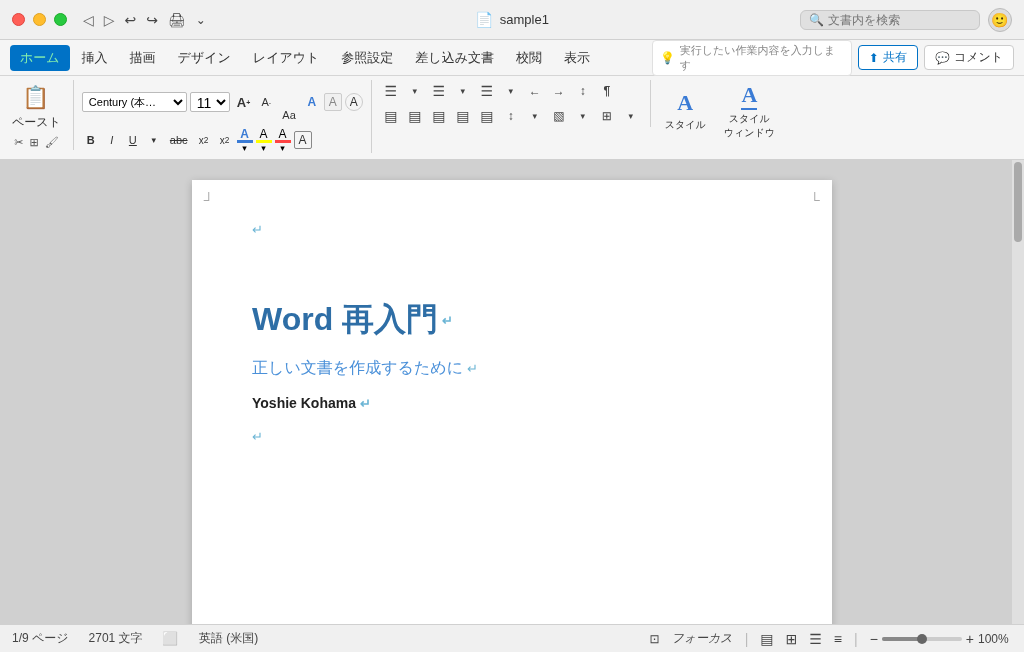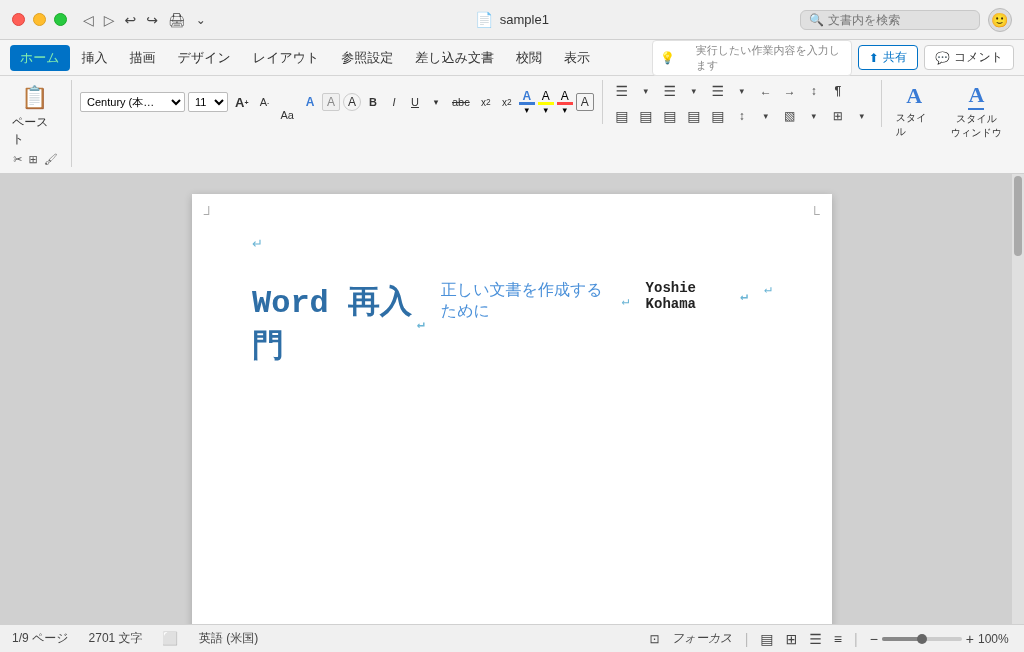--- a/index.html
+++ b/index.html
@@ -178,40 +178,40 @@
     .small-icon-btn {
       cursor: pointer;
       padding: 1px 2px;
       color: #555;
       font-size: 11px;
     }
 
     
     .font-group {
       display: flex;
-      flex-direction: row;
+      flex-direction: column;
       gap: 3px;
     }
     .font-row1, .font-row2 {
       display: flex;
       align-items: center;
       gap: 3px;
     }
     .font-select {
       font-size: 11px;
       padding: 1px 2px;
       border: 1px solid #bbb;
       background: white;
       border-radius: 2px;
       cursor: pointer;
       width: 105px;
       height: 20px;
     }
     .size-select {
-      font-size: 11px;
+      font-size: 14px;
       padding: 1px 2px;
       border: 1px solid #bbb;
       background: white;
       border-radius: 2px;
       cursor: pointer;
       width: 40px;
       height: 20px;
     }
     .ribbon-btn {
       cursor: pointer;
@@ -299,26 +299,25 @@
       position: absolute;
       top: 12px;
       font-size: 14px;
       color: #aaa;
     }
     .page-corner-tl { left: 12px; }
     .page-corner-tr { right: 12px; }
     .paragraph-mark { color: #6bb5d5; font-size: 13px; }
 
     .doc-content {
-      margin-top: 28px;
-      display: flex;
-      flex-direction: row;
+      margin-top: 60px;
+      display: flex;
+      flex-direction: column;
       align-items: flex-start;
       gap: 16px;
-      font-family: Liberation Mono, monospace;
     }
     .doc-title {
       font-size: 32px;
       font-weight: bold;
       color: #2e6ea6;
       display: flex;
       align-items: center;
       gap: 4px;
     }
     .doc-subtitle {
@@ -426,21 +425,21 @@
   <div class="menu-item">描画</div>
   <div class="menu-item">デザイン</div>
   <div class="menu-item">レイアウト</div>
   <div class="menu-item">参照設定</div>
   <div class="menu-item">差し込み文書</div>
   <div class="menu-item">校閲</div>
   <div class="menu-item">表示</div>
   <div class="menu-right">
     <div class="light-bulb-area">
       <span>💡</span>
-      <span style="font-size:11px; color:#888;margin-left:16px;">実行したい作業内容を入力します</span>
+      <span style="font-size:11px; color:#888;">実行したい作業内容を入力します</span>
     </div>
     <div class="menu-share-btn">
       <span>⬆</span>
       <span>共有</span>
     </div>
     <div class="menu-comment-btn">
       <span>💬</span>
       <span>コメント</span>
     </div>
   </div>

